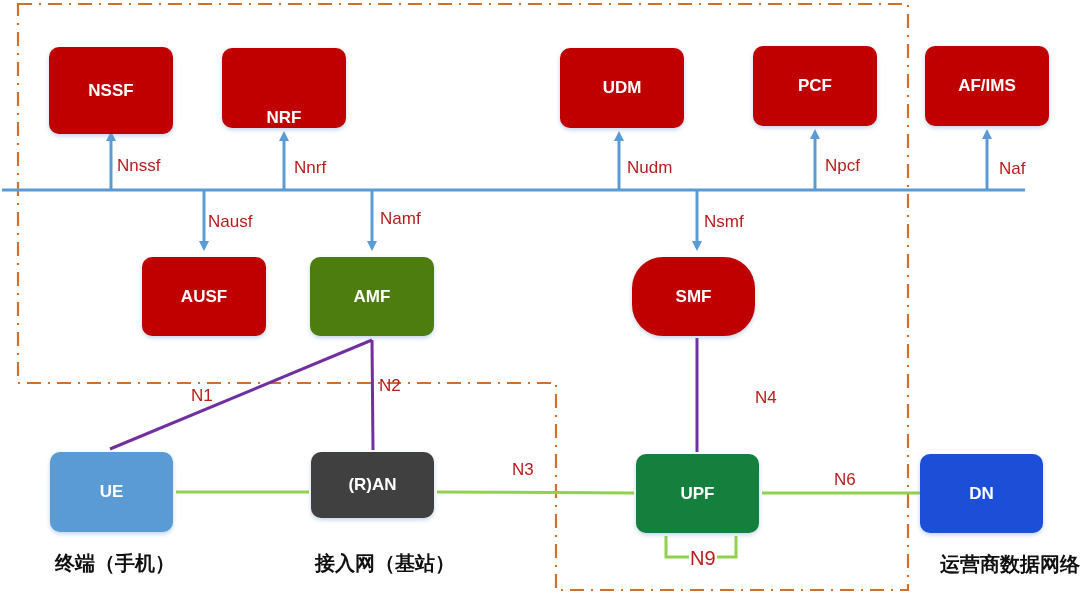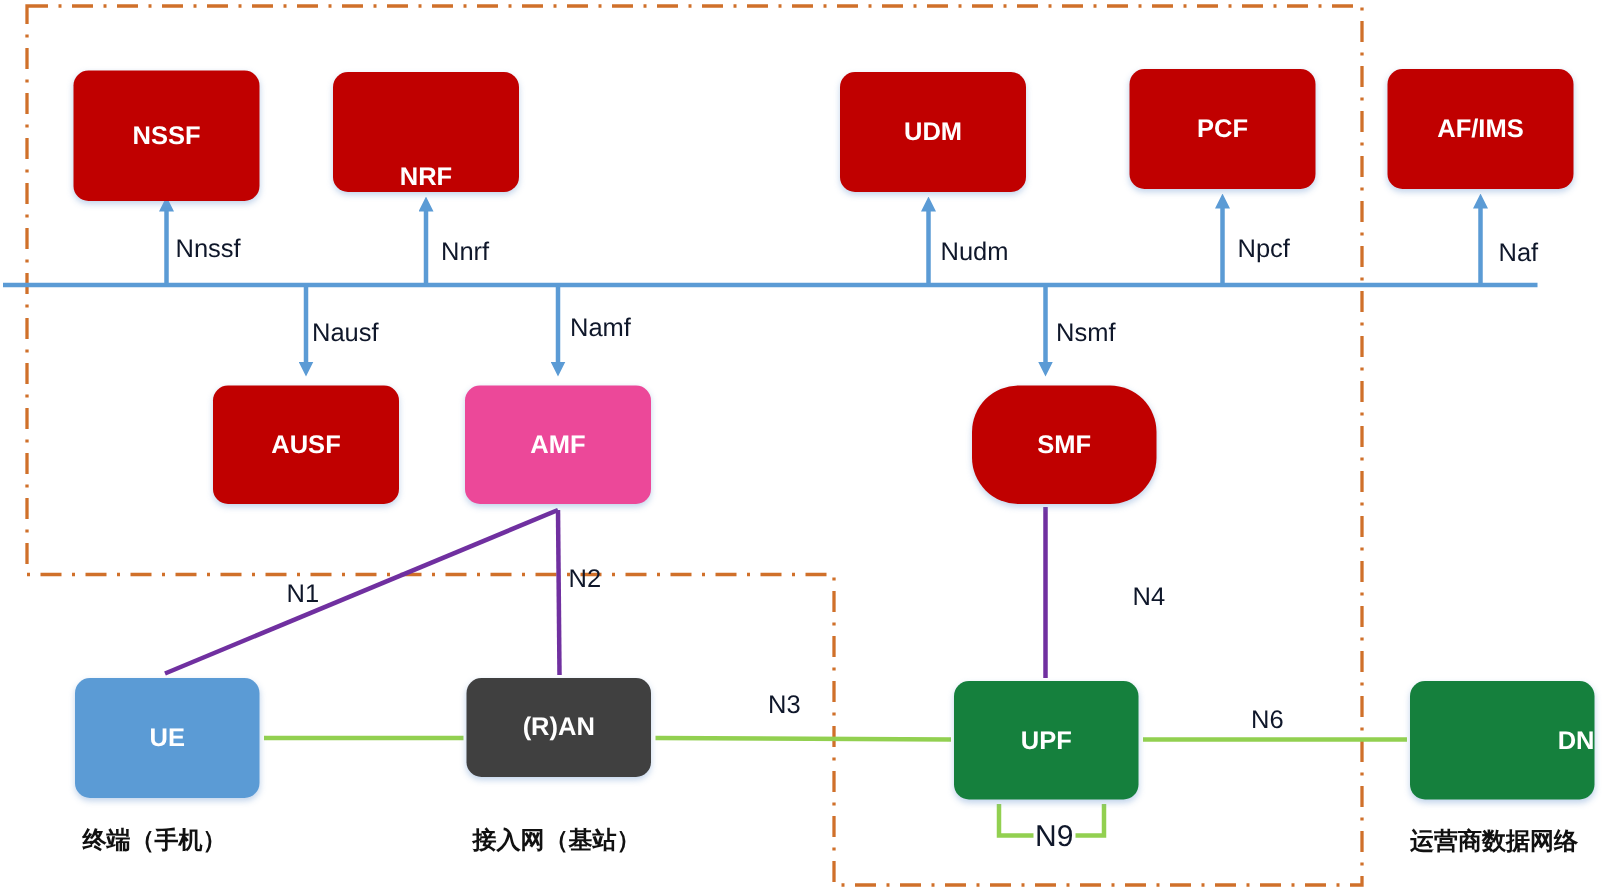--- a/index.html
+++ b/index.html
@@ -6,22 +6,22 @@
   body { width: 1080px; height: 595px; overflow: hidden; position: relative;
          font-family: "Liberation Sans", "DejaVu Sans", sans-serif; }
   #canvas { position: absolute; left: 0; top: 0; width: 1080px; height: 595px; }
   .node {
     position: absolute; box-sizing: border-box;
     border-radius: 10px;
     display: flex; align-items: center; justify-content: center;
     color: #ffffff; font-weight: bold; font-size: 17px;
     box-shadow: 0 2px 4px rgba(120,160,210,0.45);
   }
-  .lbl { position: absolute; font-size: 17px; color: #0f172a; white-space: nowrap; }
-  .cap { position: absolute; font-size: 16px; font-weight: bold; color: #111; white-space: nowrap; font-family: "DejaVu Sans", sans-serif; }
+  .lbl { position: absolute; font-size: 17px; color: #b91c1c; white-space: nowrap; }
+  .cap { position: absolute; font-size: 20px; font-weight: bold; color: #111; white-space: nowrap; font-family: "DejaVu Sans", sans-serif; }
 </style>
 </head>
 <body>
 
 <svg id="canvas" width="1080" height="595" viewBox="0 0 1080 595">
   <defs>
     <marker id="arrowBlue" markerWidth="10" markerHeight="10" refX="5" refY="5" orient="auto" markerUnits="userSpaceOnUse">
       <path d="M0,0 L10,5 L0,10 z" fill="#5b9bd5"></path>
     </marker>
   </defs>
@@ -61,36 +61,36 @@
   </div>
 <div class="node" style="left:753px;top:46px;width:124px;height:80px;background:#c00000;">
     <span>PCF</span>
   </div>
 <div class="node" style="left:925px;top:46px;width:124px;height:80px;background:#c00000;">
     <span>AF/IMS</span>
   </div>
 <div class="node" style="left:142px;top:257px;width:124px;height:79px;background:#c00000;text-align:center;">
     <span>AUSF</span>
   </div>
-<div class="node" style="left:310px;top:257px;width:124px;height:79px;background:#ec4899;">
+<div class="node" style="left:310px;top:257px;width:124px;height:79px;background:#4d7c0f;">
     <span>AMF</span>
   </div>
-<div class="node" style="left:648px;top:257px;width:123px;height:79px;background:#c00000;border-radius:31px;">
+<div class="node" style="left:632px;top:257px;width:123px;height:79px;background:#c00000;border-radius:31px;">
     <span>SMF</span>
   </div>
 <div class="node" style="left:50px;top:452px;width:123px;height:80px;background:#5b9bd5;">
     <span>UE</span>
   </div>
 <div class="node" style="left:311px;top:452px;width:123px;height:66px;background:#404040;">
     <span>(R)AN</span>
   </div>
 <div class="node" style="left:636px;top:454px;width:123px;height:79px;background:#15803d;">
     <span>UPF</span>
   </div>
-<div class="node" style="left:940px;top:454px;width:123px;height:79px;background:#15803d;justify-content:flex-end;">
+<div class="node" style="left:920px;top:454px;width:123px;height:79px;background:#1d4ed8;">
     <span>DN</span>
   </div>
 
 <span class="lbl" style="left:117px;top:156px;">Nnssf</span>
 <span class="lbl" style="left:294px;top:158px;">Nnrf</span>
 <span class="lbl" style="left:627px;top:158px;">Nudm</span>
 <span class="lbl" style="left:825px;top:156px;">Npcf</span>
 <span class="lbl" style="left:999px;top:159px;">Naf</span>
 <span class="lbl" style="left:208px;top:212px;">Nausf</span>
 <span class="lbl" style="left:380px;top:209px;">Namf</span>

